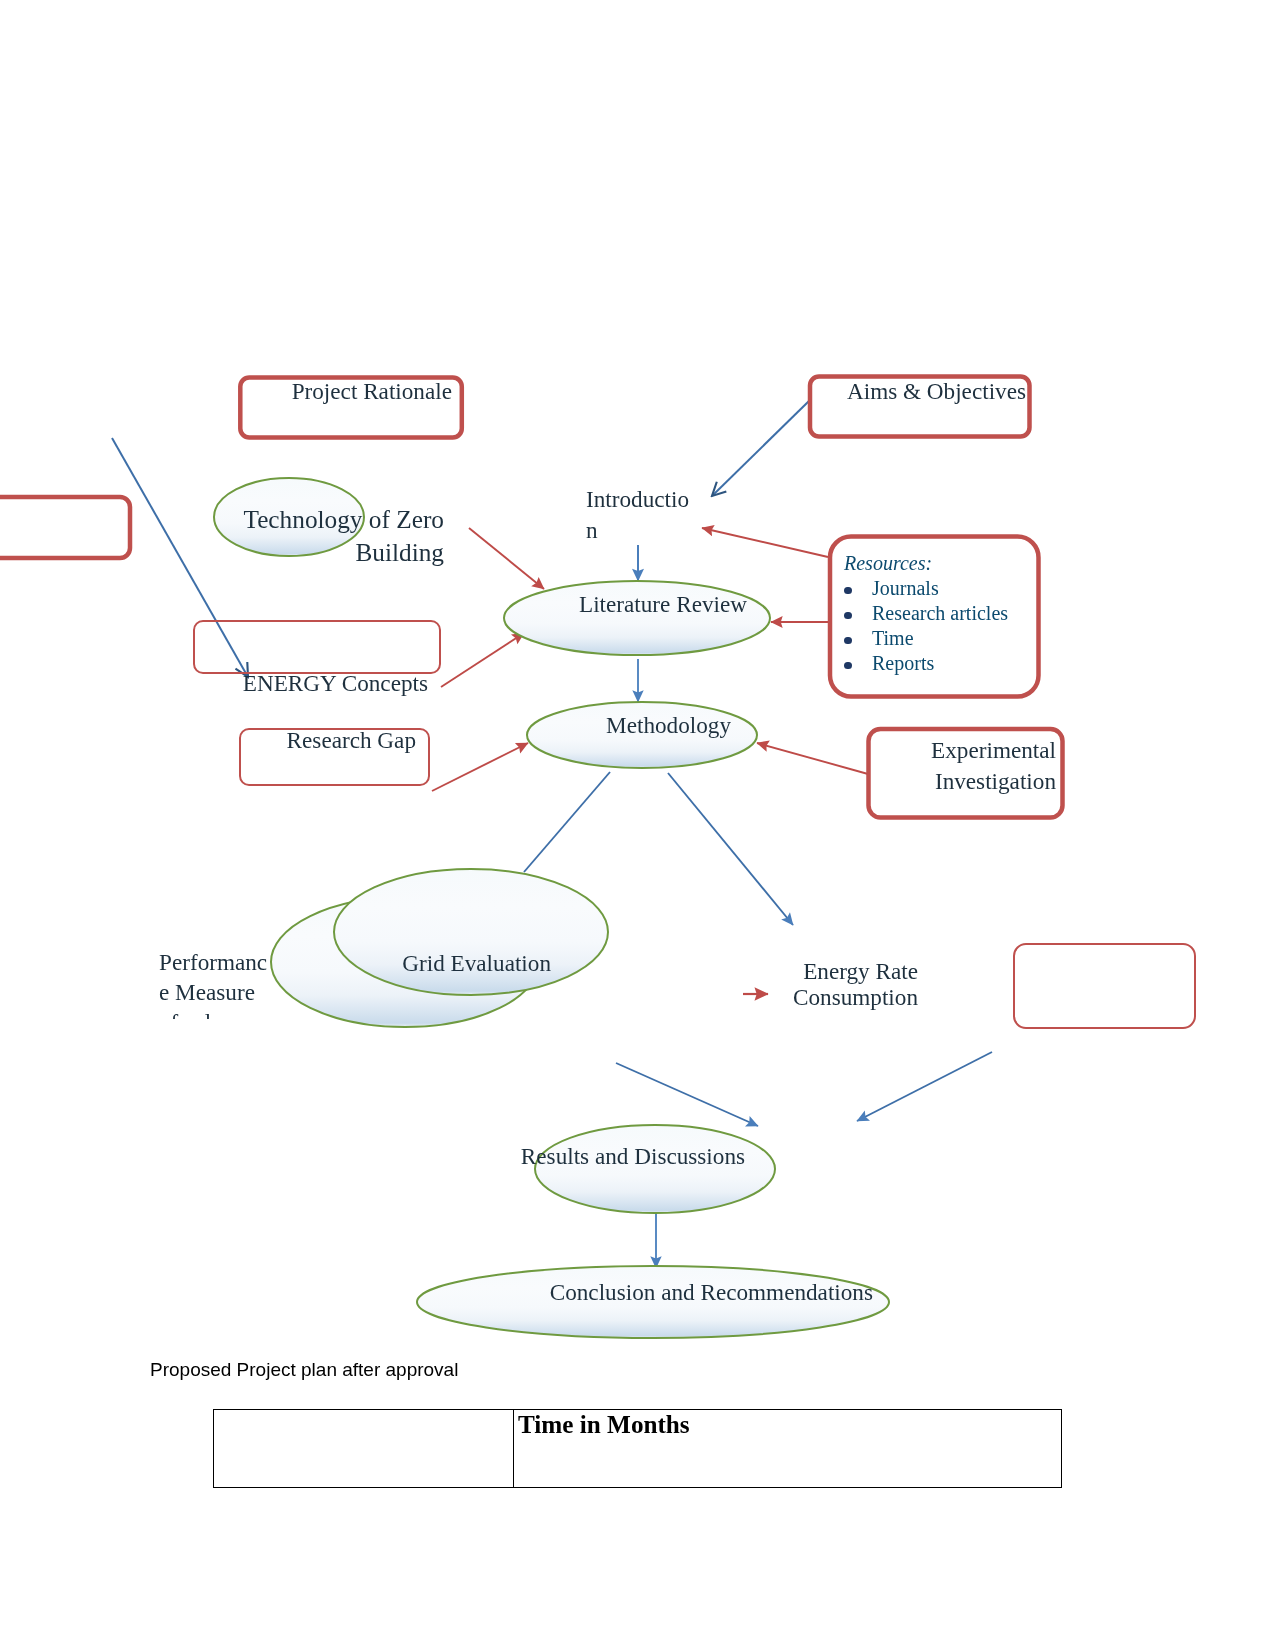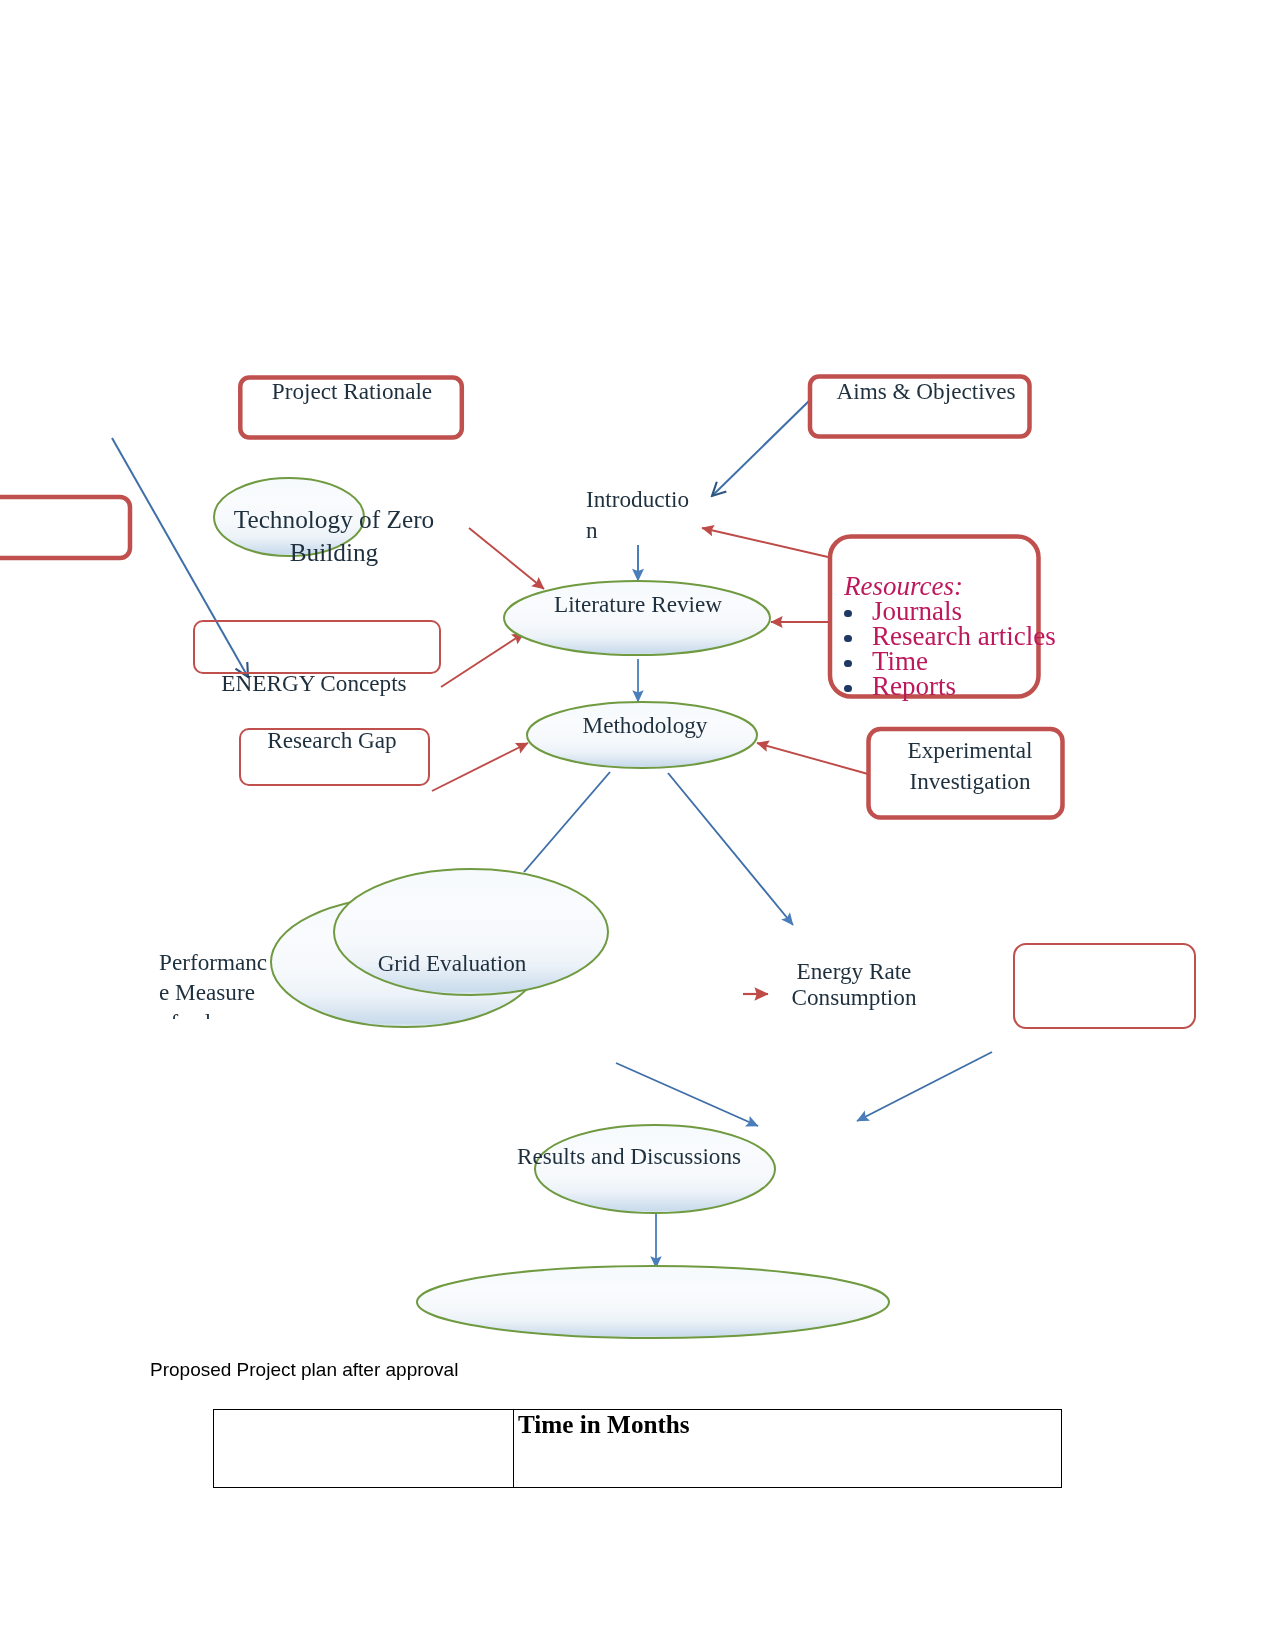--- a/index.html
+++ b/index.html
@@ -12,23 +12,23 @@
   #sec3{position:absolute;left:150px;top:1297.5px;font-family:"Liberation Sans",sans-serif;
         font-weight:bold;font-size:30px;color:#000;width:900px;height:38px;}
   #sec3 .left{position:absolute;left:0;top:0;white-space:nowrap;}
   #sec3 .right{position:absolute;left:726px;top:0;white-space:nowrap;}
   #proposed{position:absolute;left:150px;top:1358.5px;font-family:"Liberation Sans",sans-serif;
         font-size:19px;color:#000;}
   table#plan{position:absolute;left:213px;top:1409px;border-collapse:collapse;}
   table#plan td{border:1.4px solid #000;height:78px;vertical-align:top;padding:1px 0 0 4px;box-sizing:border-box;}
   table#plan td.c1{width:300px;}
   table#plan td.c2{width:548px;font-weight:bold;font-size:25.2px;margin-top:26px;}
-  .node-text{position:absolute;color:#1E303E;font-size:23.2px;line-height:1.32;text-align:center;}
-  #resources-block{position:absolute;left:844px;top:551px;width:230px;color:#be185d;font-size:27px;
-       line-height:25px;white-space:nowrap;margin-top:23px;}
+  .node-text{position:absolute;color:#1E303E;font-size:23.2px;line-height:1.32;text-align:right;}
+  #resources-block{position:absolute;left:844px;top:551px;width:230px;color:#0c4a6e;font-size:20px;
+       line-height:25px;white-space:nowrap;}
   #resources-block .res-title{font-style:italic;}
   #resources-block ul{list-style:none;margin:0;padding:0;}
   #resources-block li{padding-left:28px;position:relative;}
   #resources-block li::before{content:"";position:absolute;left:0px;top:10.5px;width:7.5px;height:7.5px;
        border-radius:50%;background:#1F3864;}
 </style>
 </head>
 <body>
 
 <div class="page">
@@ -102,20 +102,21 @@
   <div class="node-text" style="left:586px;top:484px;width:113px;text-align:left;word-break:break-all;">Introduction</div>
   <div class="node-text" style="left:529px;top:589px;width:218px;">Literature Review</div>
   <div class="node-text" style="left:200px;top:667.5px;width:228px;">ENERGY Concepts</div>
   <div class="node-text" style="left:248px;top:725px;width:168px;">Research Gap</div>
   <div class="node-text" style="left:559px;top:710px;width:172px;">Methodology</div>
   <div class="node-text" style="left:884px;top:735px;width:172px;">Experimental Investigation</div>
   <div class="node-text" style="left:159px;top:947px;width:113px;text-align:left;word-break:break-all;height:72px;overflow:hidden;line-height:30.1px;">Performance Measure of solar</div>
   <div class="node-text" style="left:353px;top:948px;width:198px;">Grid Evaluation</div>
   <div class="node-text" style="left:790px;top:958px;width:128px;line-height:26px;">Energy Rate Consumption</div>
   <div class="node-text" style="left:513px;top:1141px;width:232px;">Results and Discussions</div>
+  <div class="node-text" style="left:418px;top:1277px;width:455px;">Conclusion and Recommendations</div>
 
   <div id="resources-block">
     <div class="res-title">Resources:</div>
     <ul>
       <li>Journals</li>
       <li>Research articles</li>
       <li>Time</li>
       <li>Reports</li>
     </ul>
   </div>

